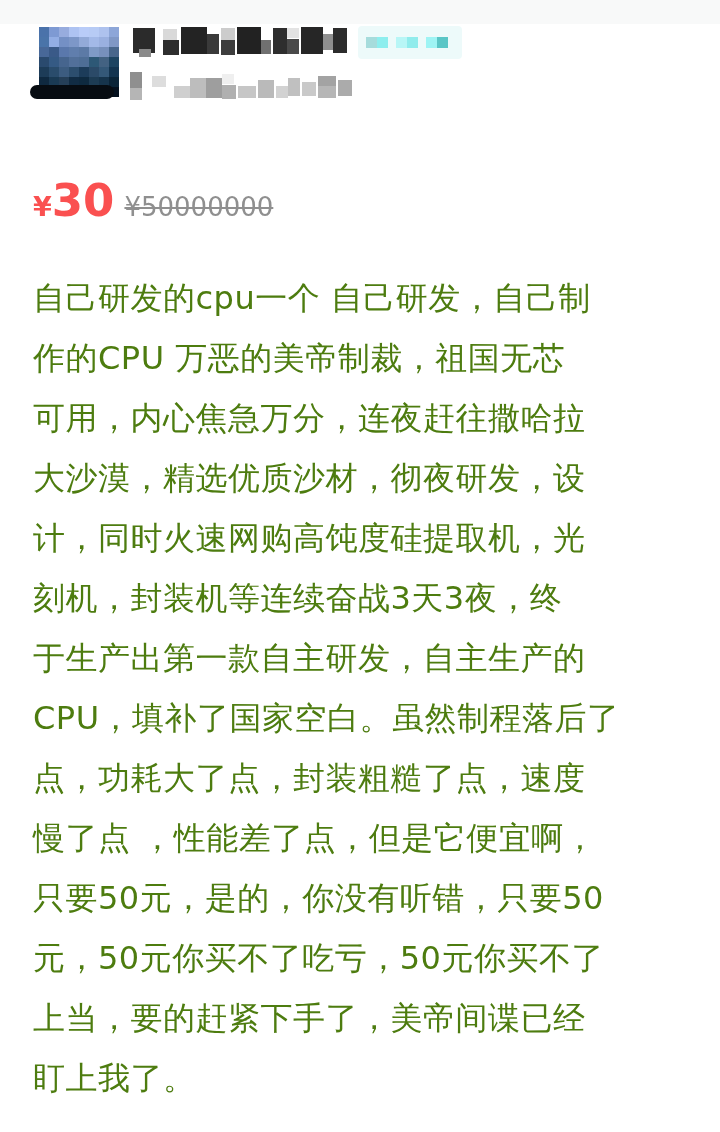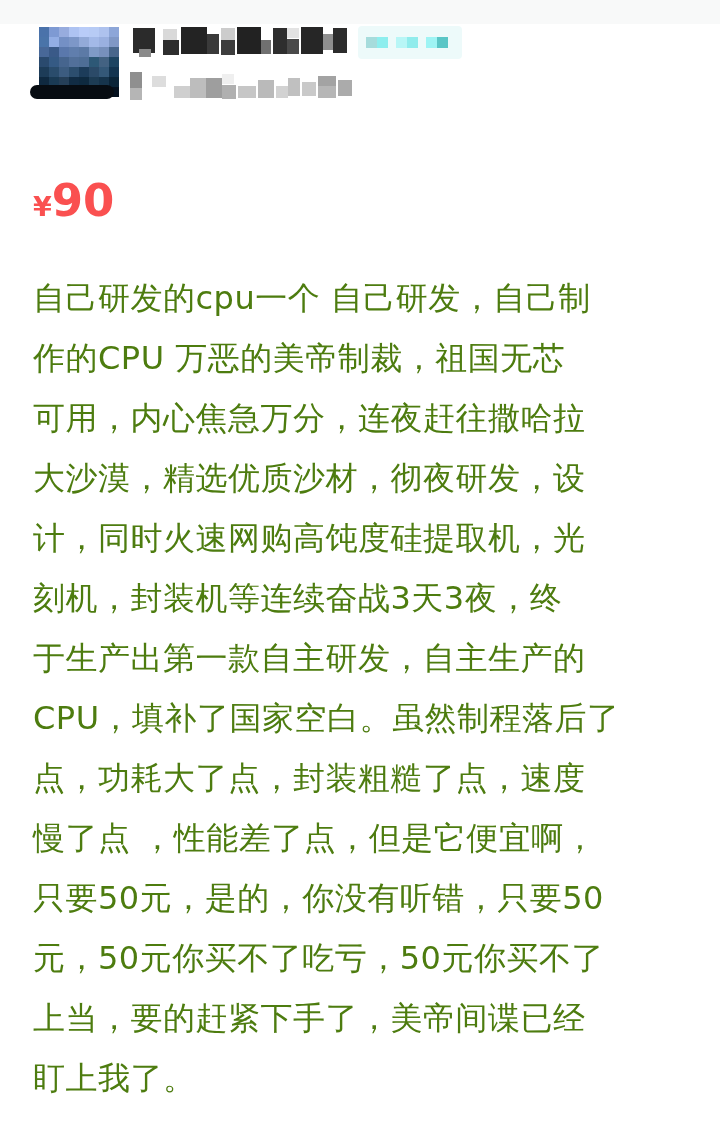--- a/index.html
+++ b/index.html
@@ -172,21 +172,22 @@
     <div class="blk" style="left: 146px; top: 16px; width: 12px; height: 12px; background: rgb(210, 210, 210);"></div>
     <div class="blk" style="left: 158px; top: 8px; width: 12px; height: 18px; background: rgb(192, 192, 192);"></div>
     <div class="blk" style="left: 172px; top: 12px; width: 14px; height: 14px; background: rgb(201, 201, 201);"></div>
     <div class="blk" style="left: 188px; top: 6px; width: 18px; height: 10px; background: rgb(163, 163, 163);"></div>
     <div class="blk" style="left: 188px; top: 16px; width: 18px; height: 12px; background: rgb(182, 182, 182);"></div>
     <div class="blk" style="left: 208px; top: 10px; width: 14px; height: 16px; background: rgb(171, 171, 171);"></div>
   </div>
 
 <div class="abs price-row">
   <span class="price-yen" style="color: rgb(250, 80, 80);">¥</span>
-  <span class="price-amount" style="color: rgb(250, 80, 80);">90</span>
+  <span class="price-amount" style="color: rgb(250, 80, 80);">30</span>
+  <span class="price-original" style="color: rgb(143, 143, 143);">¥50000000</span>
 </div>
 
 <div class="abs description" style="color: #4d7c0f;">自己研发的cpu一个 自己研发，自己制
 作的CPU 万恶的美帝制裁，祖国无芯
 可用，内心焦急万分，连夜赶往撒哈拉
 大沙漠，精选优质沙材，彻夜研发，设
 计，同时火速网购高饨度硅提取机，光
 刻机，封装机等连续奋战3天3夜，终
 于生产出第一款自主研发，自主生产的
 CPU，填补了国家空白。虽然制程落后了

